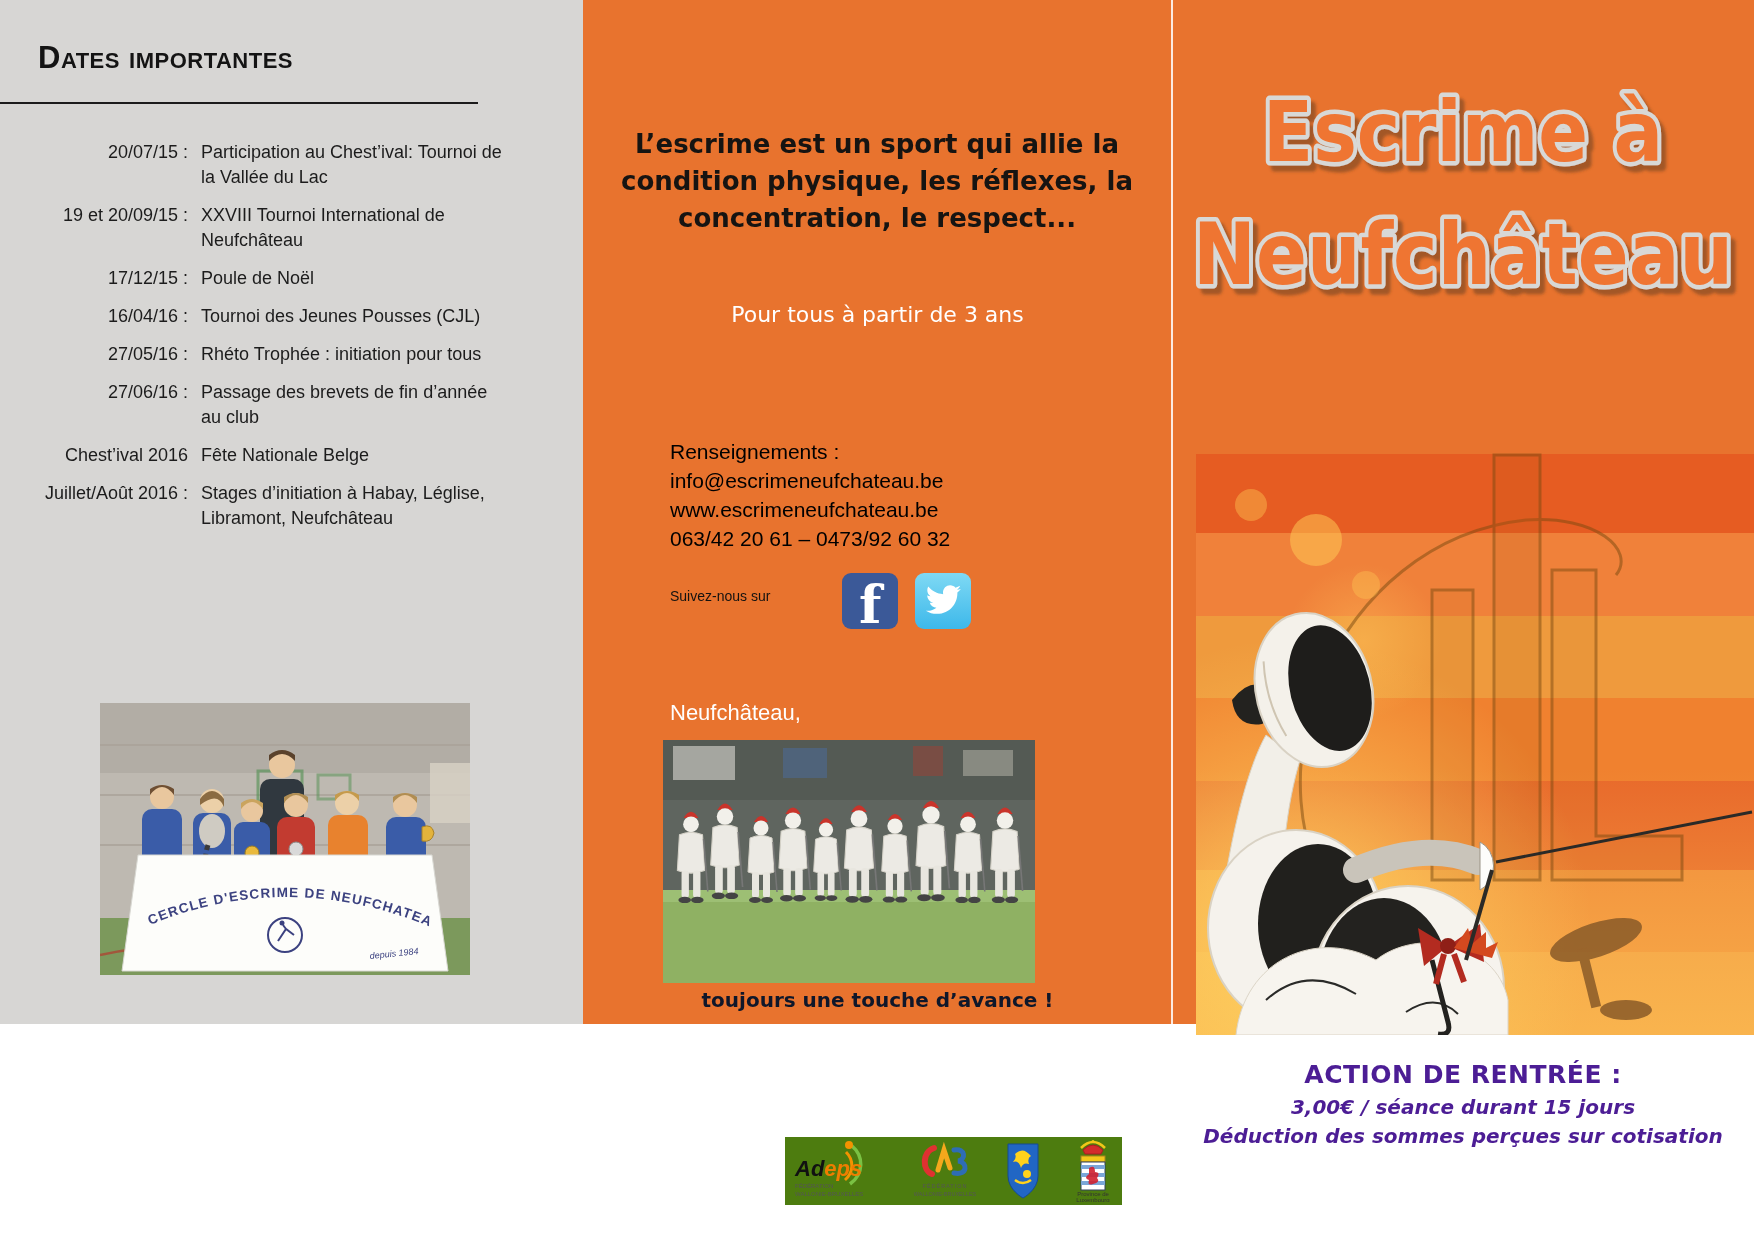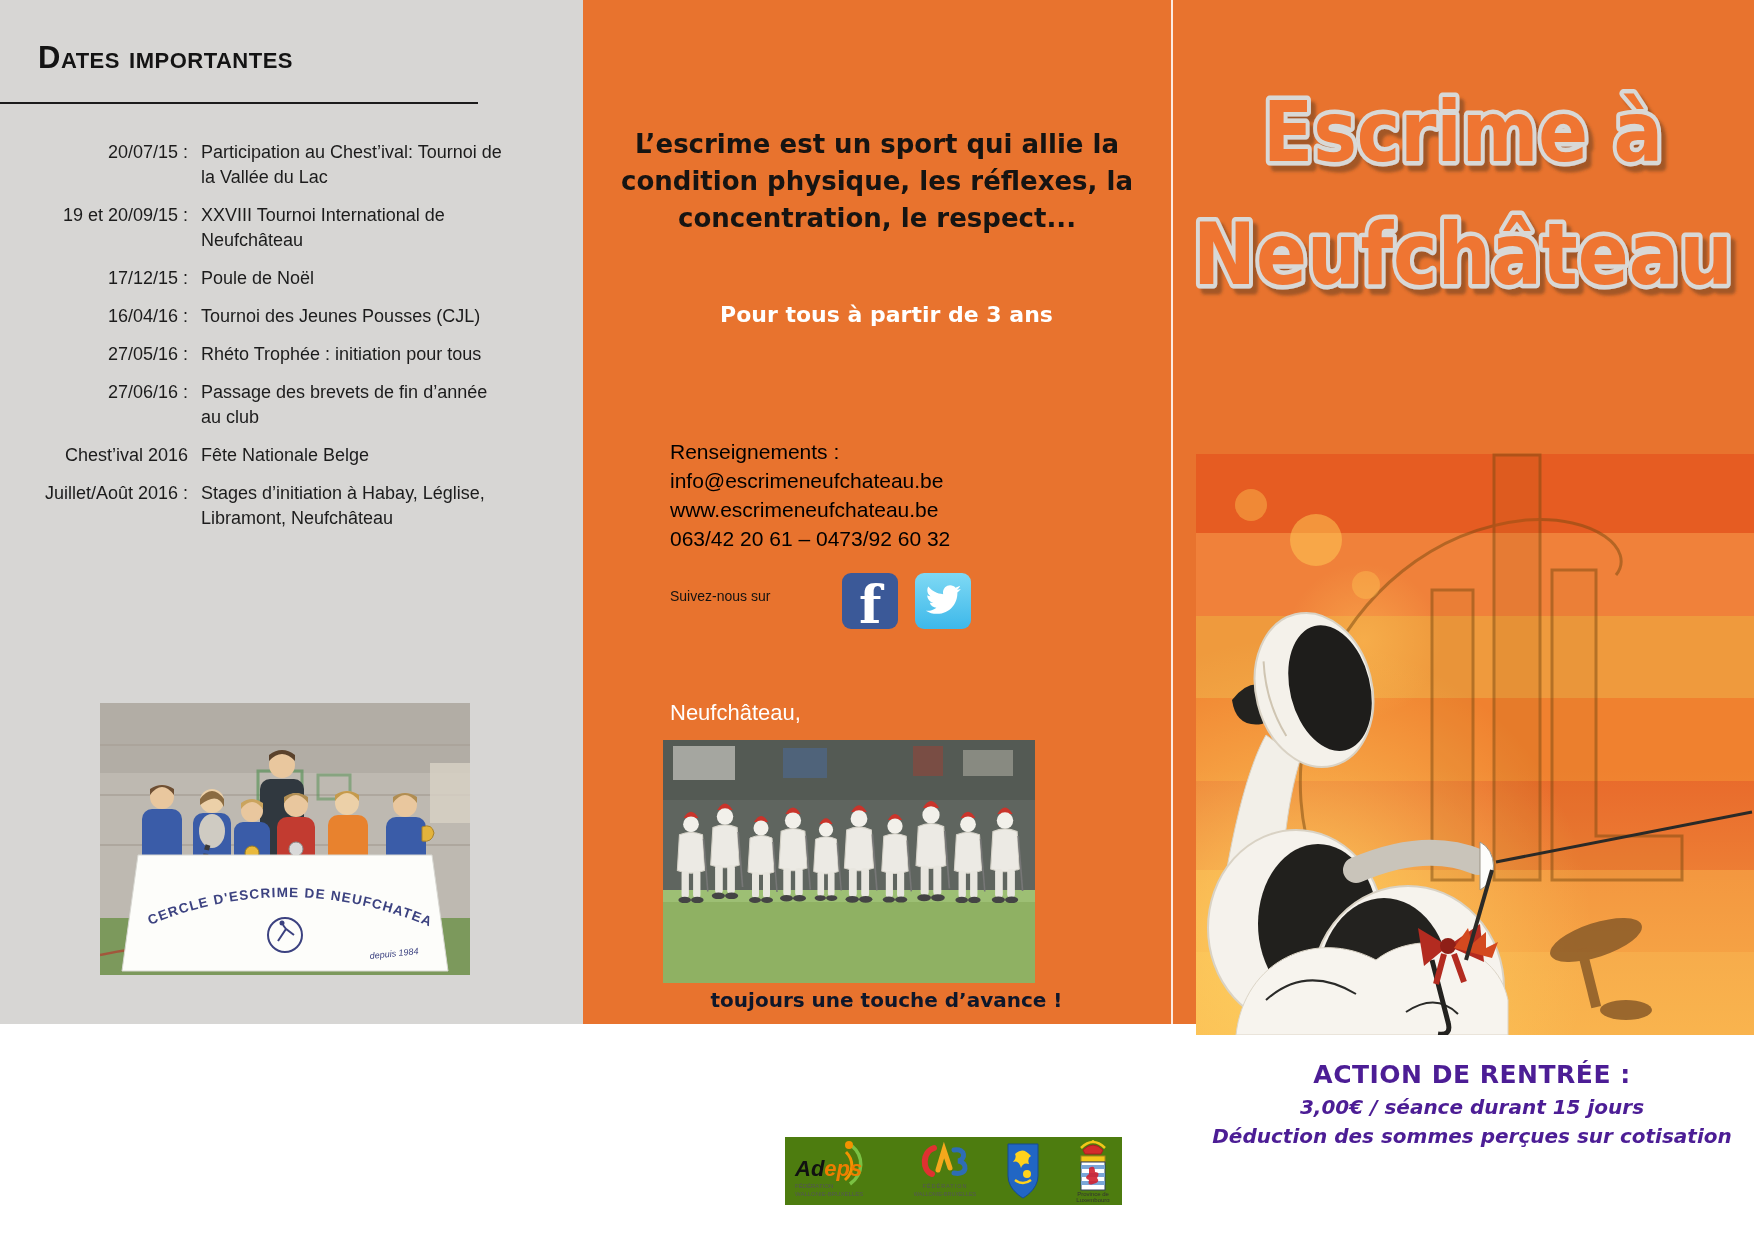--- a/index.html
+++ b/index.html
@@ -1,39 +1,39 @@
 <!DOCTYPE html>
 <html><head>
 <meta charset="utf-8">
 <style>
   html,body{margin:0;padding:0;background:#fff;}
   .page{position:relative;width:1754px;height:1240px;overflow:hidden;
         font-family:"Liberation Sans",sans-serif;background:#fff;}
-  .panel{position:absolute;top:0;height:1024px;padding-left:18px;}
+  .panel{position:absolute;top:0;height:1024px;}
   .panel-left{left:0;width:583px;background:#d7d6d4;}
   .panel-mid{left:583px;width:589px;background:#e8732e;}
   .panel-right{left:1172px;width:582px;background:#e8732e;}
   .fold{position:absolute;left:1171px;top:0;width:2px;height:1240px;background:rgba(255,255,255,.85);z-index:40;}
 
   
   .dates-title{position:absolute;left:38px;top:40px;margin:0;font-size:31px;font-weight:600;
     color:#141414;font-variant:small-caps;letter-spacing:.5px;font-family:"Liberation Sans",sans-serif;}
   .rule{position:absolute;left:0;top:102px;width:478px;height:2px;background:#1b1b1b;}
   .events{position:absolute;left:22px;top:140px;width:488px;font-size:18px;color:#1c1c1c;}
   .event{display:flex;margin-bottom:13px;line-height:25px;}
   .event .date{flex:0 0 166px;text-align:right;}
   .event .desc{margin-left:13px;width:306px;}
   .event.bold{font-weight:bold;}
   .left-photo{position:absolute;left:100px;top:703px;width:370px;height:272px;display:block;}
 
   
   .intro{position:absolute;left:32px;top:126px;width:524px;margin:0;text-align:center;
     font-family:"DejaVu Sans",sans-serif;font-weight:bold;font-size:26px;line-height:37px;color:#161412;}
   .tagline{position:absolute;left:0;top:302px;width:100%;margin:0;text-align:center;
-    font-family:"DejaVu Sans",sans-serif;font-weight:bold;font-size:22px;color:#fff;}
+    font-family:"DejaVu Sans",sans-serif;font-weight:normal;font-size:22px;color:#fff;}
   .contact{position:absolute;left:87px;top:437px;font-size:21px;line-height:29px;color:#000000;}
   .follow{position:absolute;left:87px;top:588px;font-size:14px;color:#141210;}
   .social{position:absolute;top:573px;width:56px;height:56px;border-radius:9px;}
   .social.fb{left:259px;background:#3b5998;overflow:hidden;}
   .social.fb .fletter{position:absolute;left:17px;top:4px;color:#fff;font-family:"DejaVu Serif",serif;
     font-weight:bold;font-size:52px;line-height:56px;}
   .social.tw{left:332px;background:linear-gradient(180deg,#7fd9f4 0%,#3db8ea 100%);}
   .social.tw svg{position:absolute;left:7px;top:10px;}
   .city{position:absolute;left:87px;top:700px;font-size:22px;color:#fff;}
   .mid-photo{position:absolute;left:80px;top:740px;width:372px;height:243px;display:block;}

